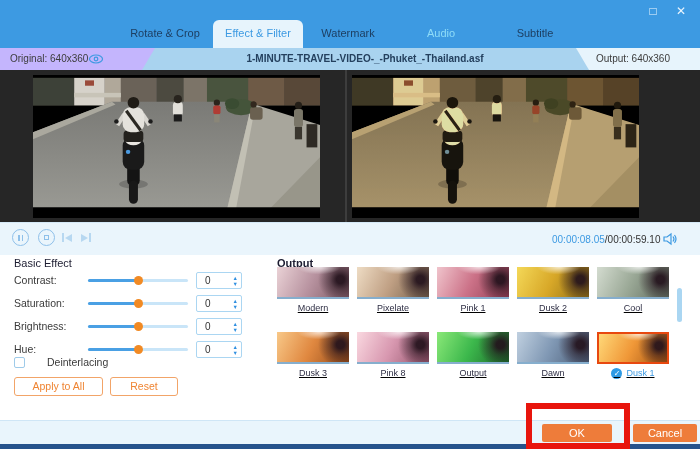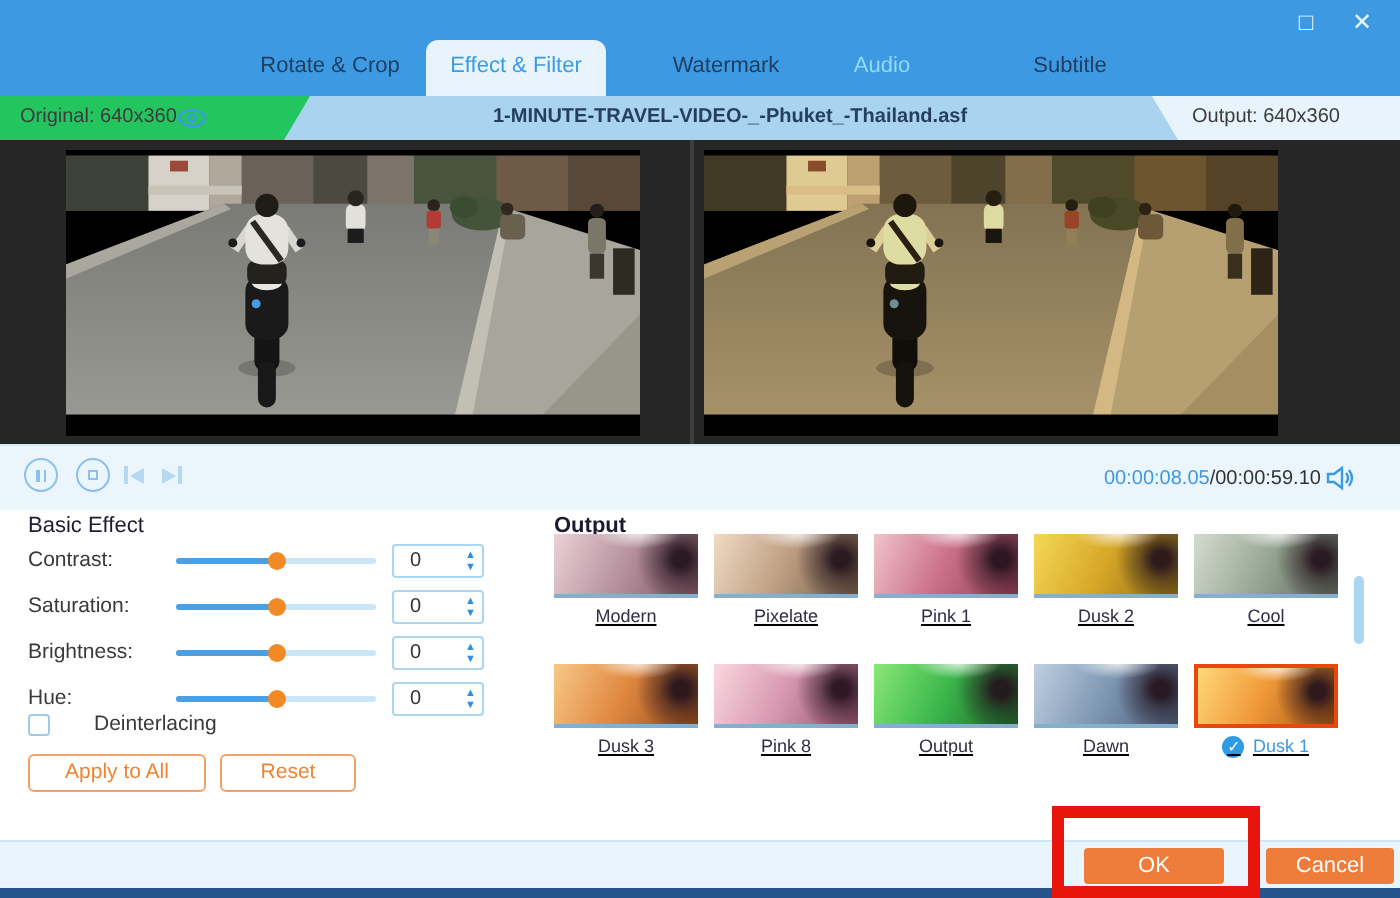--- a/index.html
+++ b/index.html
@@ -9,21 +9,21 @@
   
   .topbar { position:absolute; left:0; top:0; width:700px; height:48px; background:#3d9ae2; }
   .win-controls { position:absolute; right:8px; top:3px; display:flex; gap:6px; }
   .win-btn { width:22px; height:16px; color:#eaf5fd; font-size:12px; line-height:16px; text-align:center; cursor:pointer; }
   .tab { position:absolute; top:18px; height:30px; line-height:30px; text-align:center; font-size:11px; color:#1d3f63; cursor:pointer; }
   .tab.active { top:20px; height:28px; line-height:26px; background:#e7f4fc; border-radius:6px 6px 0 0; color:#3d9ae2; }
   .tab.tone-light { color:#8edcf8; }
 
   
   .infobar { position:absolute; left:0; top:48px; width:700px; height:22px; background:#a9d3ef; }
-  .info-left { position:absolute; left:0; top:0; width:155px; height:22px; background:#22c55e;
+  .info-left { position:absolute; left:0; top:0; width:155px; height:22px; background:#c4b5fd;
     clip-path:polygon(0 0, 100% 0, calc(100% - 13px) 100%, 0 100%); font-size:10px; color:#3c3c3c; line-height:22px; padding-left:10px; }
   .info-right { position:absolute; left:576px; top:0; width:124px; height:22px; background:#e7f4fc;
     clip-path:polygon(0 0, 100% 0, 100% 100%, 13px 100%); font-size:10px; color:#3c3c3c; line-height:22px; text-align:center; padding-right:10px; }
   .info-file { position:absolute; left:160px; right:130px; top:0; height:34px; text-align:center; font-size:10px; font-weight:bold; color:#24405e; line-height:22px; white-space:nowrap; }
   .eye-wrap { position:absolute; left:88px; top:4px; width:16px; height:14px; cursor:pointer; }
 
   
   .preview { position:absolute; left:0; top:70px; width:700px; height:152px; background:#262626; }
   .stage { position:absolute; top:5px; width:287px; height:143px; background:#000; }
   .stage.left { left:33px; } .stage.right { left:352px; }
@@ -147,21 +147,21 @@
     </defs>
   </svg>
 
   <div class="topbar">
     <div class="win-controls">
       <div class="win-btn">□</div>
       <div class="win-btn">✕</div>
     </div>
     <div class="tab" style="left:110px;width:110px">Rotate &amp; Crop</div>
     <div class="tab active" style="left:213px;width:90px">Effect &amp; Filter</div>
-    <div class="tab" style="left:318px;width:90px">Watermark</div>
+    <div class="tab" style="left:303px;width:90px">Watermark</div>
     <div class="tab tone-light" style="left:396px;width:90px">Audio</div>
     <div class="tab" style="left:490px;width:90px">Subtitle</div>
   </div>
 
   <div class="infobar">
     <div class="info-left">Original: 640x360</div>
     <div class="eye-wrap">
       <svg width="16" height="14" viewBox="0 0 16 14">
         <ellipse cx="8" cy="7" rx="6.5" ry="4" fill="none" stroke="#3d9ae2" stroke-width="1.2"></ellipse>
         <circle cx="8" cy="7" r="1.8" fill="none" stroke="#3d9ae2" stroke-width="1.2"></circle>

